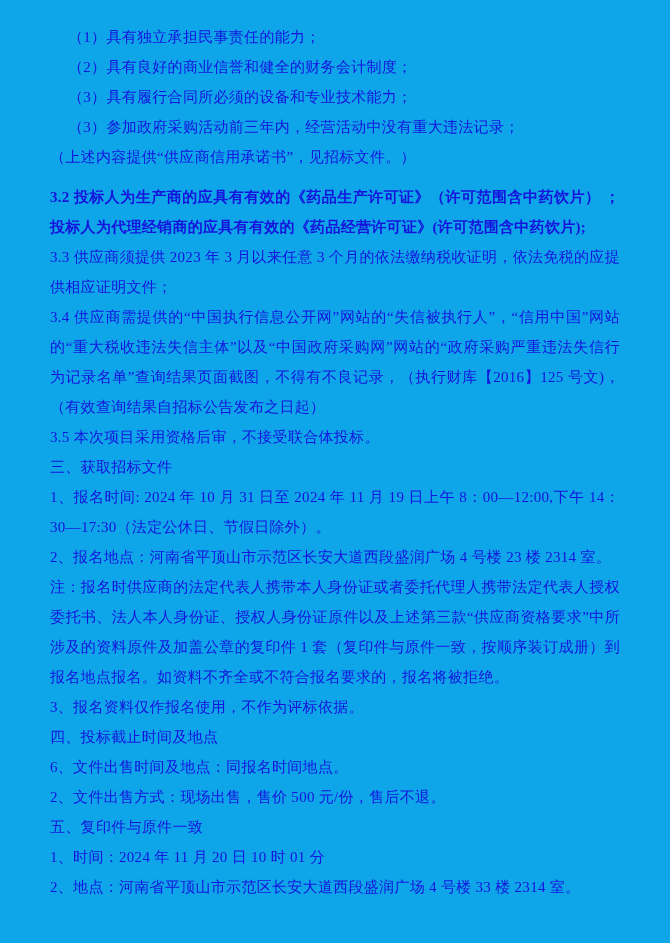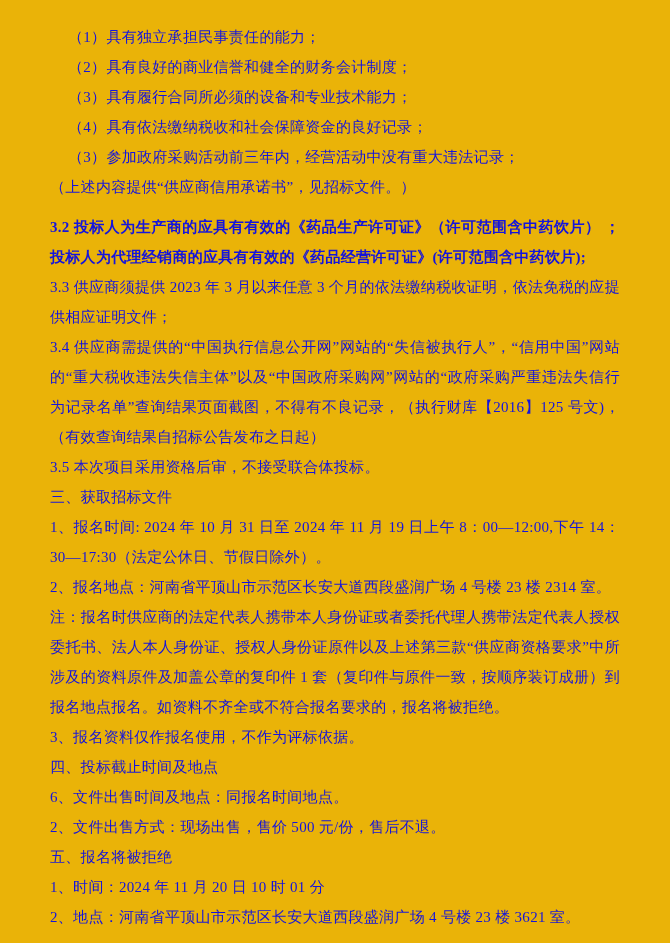--- a/index.html
+++ b/index.html
@@ -11,21 +11,21 @@
     width: 670px;
     height: 943px;
     overflow: hidden;
     font-family: "Liberation Serif", "DejaVu Serif", serif;
   }
   .page {
     box-sizing: border-box;
     width: 670px;
     min-height: 943px;
     padding: 22px 50px 0 50px;
-    background: #eab308;
+    background: #0ea5e9;
   }
   .page p {
     margin: 0;
     font-size: 15px;
     line-height: 30px;
     color: #1414dd;
     text-align: justify;
     text-justify: inter-ideograph;
     word-break: break-all;
     letter-spacing: 0.3px;
@@ -50,37 +50,36 @@
   }
 </style>
 </head>
 <body>
 
 <div class="page">
 
   <p class="p-item">（1）具有独立承担民事责任的能力；</p>
   <p class="p-item">（2）具有良好的商业信誉和健全的财务会计制度；</p>
   <p class="p-item">（3）具有履行合同所必须的设备和专业技术能力；</p>
-  <p class="p-item">（4）具有依法缴纳税收和社会保障资金的良好记录；</p>
   <p class="p-item">（3）参加政府采购活动前三年内，经营活动中没有重大违法记录；</p>
 
   <p class="p-note">（上述内容提供“供应商信用承诺书”，见招标文件。）</p>
 
   <p class="gap-before">3.2 投标人为生产商的应具有有效的《药品生产许可证》（许可范围含中药饮片） ；  投标人为代理经销商的应具有有效的《药品经营许可证》(许可范围含中药饮片);</p>
   <p>3.3 供应商须提供 2023 年 3 月以来任意 3 个月的依法缴纳税收证明，依法免税的应提供相应证明文件；</p>
   <p>3.4 供应商需提供的“中国执行信息公开网”网站的“失信被执行人”，“信用中国”网站的“重大税收违法失信主体”以及“中国政府采购网”网站的“政府采购严重违法失信行为记录名单”查询结果页面截图，不得有不良记录，（执行财库【2016】125 号文)，（有效查询结果自招标公告发布之日起）</p>
   <p class="p-single">3.5 本次项目采用资格后审，不接受联合体投标。</p>
 
   <p class="p-heading">三、获取招标文件</p>
   <p>1、报名时间: 2024 年 10 月 31 日至 2024 年 11 月 19 日上午 8：00—12:00,下午 14：30—17:30（法定公休日、节假日除外）。</p>
   <p class="p-single">2、报名地点：河南省平顶山市示范区长安大道西段盛润广场 4 号楼 23 楼 2314 室。</p>
   <p>注：报名时供应商的法定代表人携带本人身份证或者委托代理人携带法定代表人授权委托书、法人本人身份证、授权人身份证原件以及上述第三款“供应商资格要求”中所涉及的资料原件及加盖公章的复印件 1 套（复印件与原件一致，按顺序装订成册）到报名地点报名。如资料不齐全或不符合报名要求的，报名将被拒绝。</p>
   <p class="p-single">3、报名资料仅作报名使用，不作为评标依据。</p>
 
   <p class="p-heading">四、投标截止时间及地点</p>
   <p class="p-single">6、文件出售时间及地点：同报名时间地点。</p>
   <p class="p-single">2、文件出售方式：现场出售，售价 500 元/份，售后不退。</p>
 
-  <p class="p-heading">五、报名将被拒绝</p>
+  <p class="p-heading">五、复印件与原件一致</p>
   <p class="p-single">1、时间：2024 年 11 月 20 日 10 时 01 分</p>
-  <p class="p-single">2、地点：河南省平顶山市示范区长安大道西段盛润广场 4 号楼 23 楼 3621 室。</p>
+  <p class="p-single">2、地点：河南省平顶山市示范区长安大道西段盛润广场 4 号楼 33 楼 2314 室。</p>
 
 </div>
 
 </body></html>

